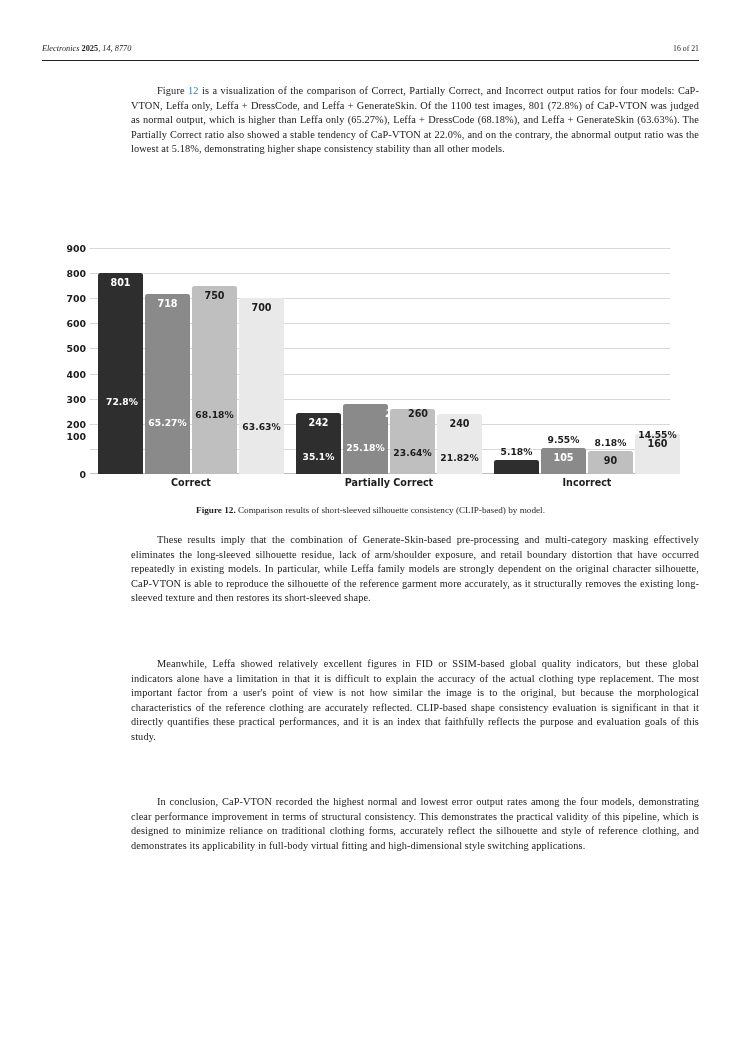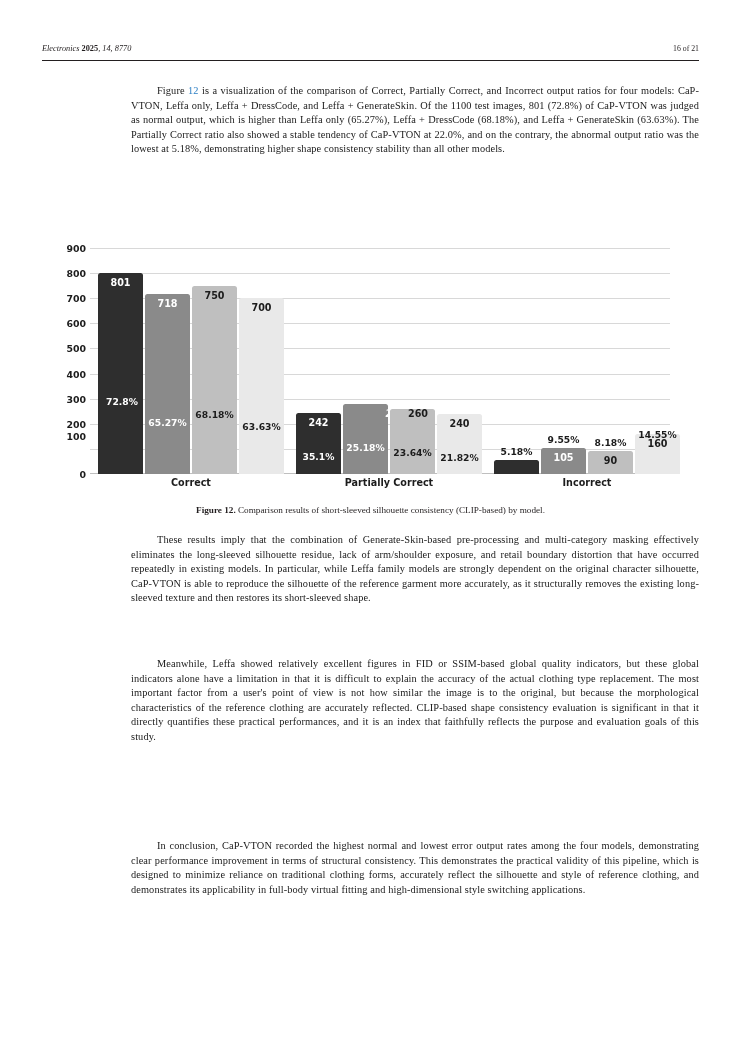--- a/index.html
+++ b/index.html
@@ -190,17 +190,17 @@
   </div>
 
   <div class="para" id="para2" style="top:533px;">
     <span class="ind"></span><span>These results imply that the combination of Generate-Skin-based pre-processing and multi-category masking effectively eliminates the long-sleeved silhouette residue, lack of arm/shoulder exposure, and retail boundary distortion that have occurred repeatedly in existing models. In particular, while Leffa family models are strongly dependent on the original character silhouette, CaP-VTON is able to reproduce the silhouette of the reference garment more accurately, as it structurally removes the existing long-sleeved texture and then restores its short-sleeved shape.</span>
   </div>
 
   <div class="para" id="para3" style="top:657px;">
     <span class="ind"></span><span>Meanwhile, Leffa showed relatively excellent figures in FID or SSIM-based global quality indicators, but these global indicators alone have a limitation in that it is difficult to explain the accuracy of the actual clothing type replacement. The most important factor from a user's point of view is not how similar the image is to the original, but because the morphological characteristics of the reference clothing are accurately reflected. CLIP-based shape consistency evaluation is significant in that it directly quantifies these practical performances, and it is an index that faithfully reflects the purpose and evaluation goals of this study.</span>
   </div>
 
-  <div class="para" id="para4" style="top:795px;margin-top:44px;">
+  <div class="para" id="para4" style="top:795px;">
     <span class="ind"></span><span>In conclusion, CaP-VTON recorded the highest normal and lowest error output rates among the four models, demonstrating clear performance improvement in terms of structural consistency. This demonstrates the practical validity of this pipeline, which is designed to minimize reliance on traditional clothing forms, accurately reflect the silhouette and style of reference clothing, and demonstrates its applicability in full-body virtual fitting and high-dimensional style switching applications.</span>
   </div>
 
 </div>
 
 </body></html>

